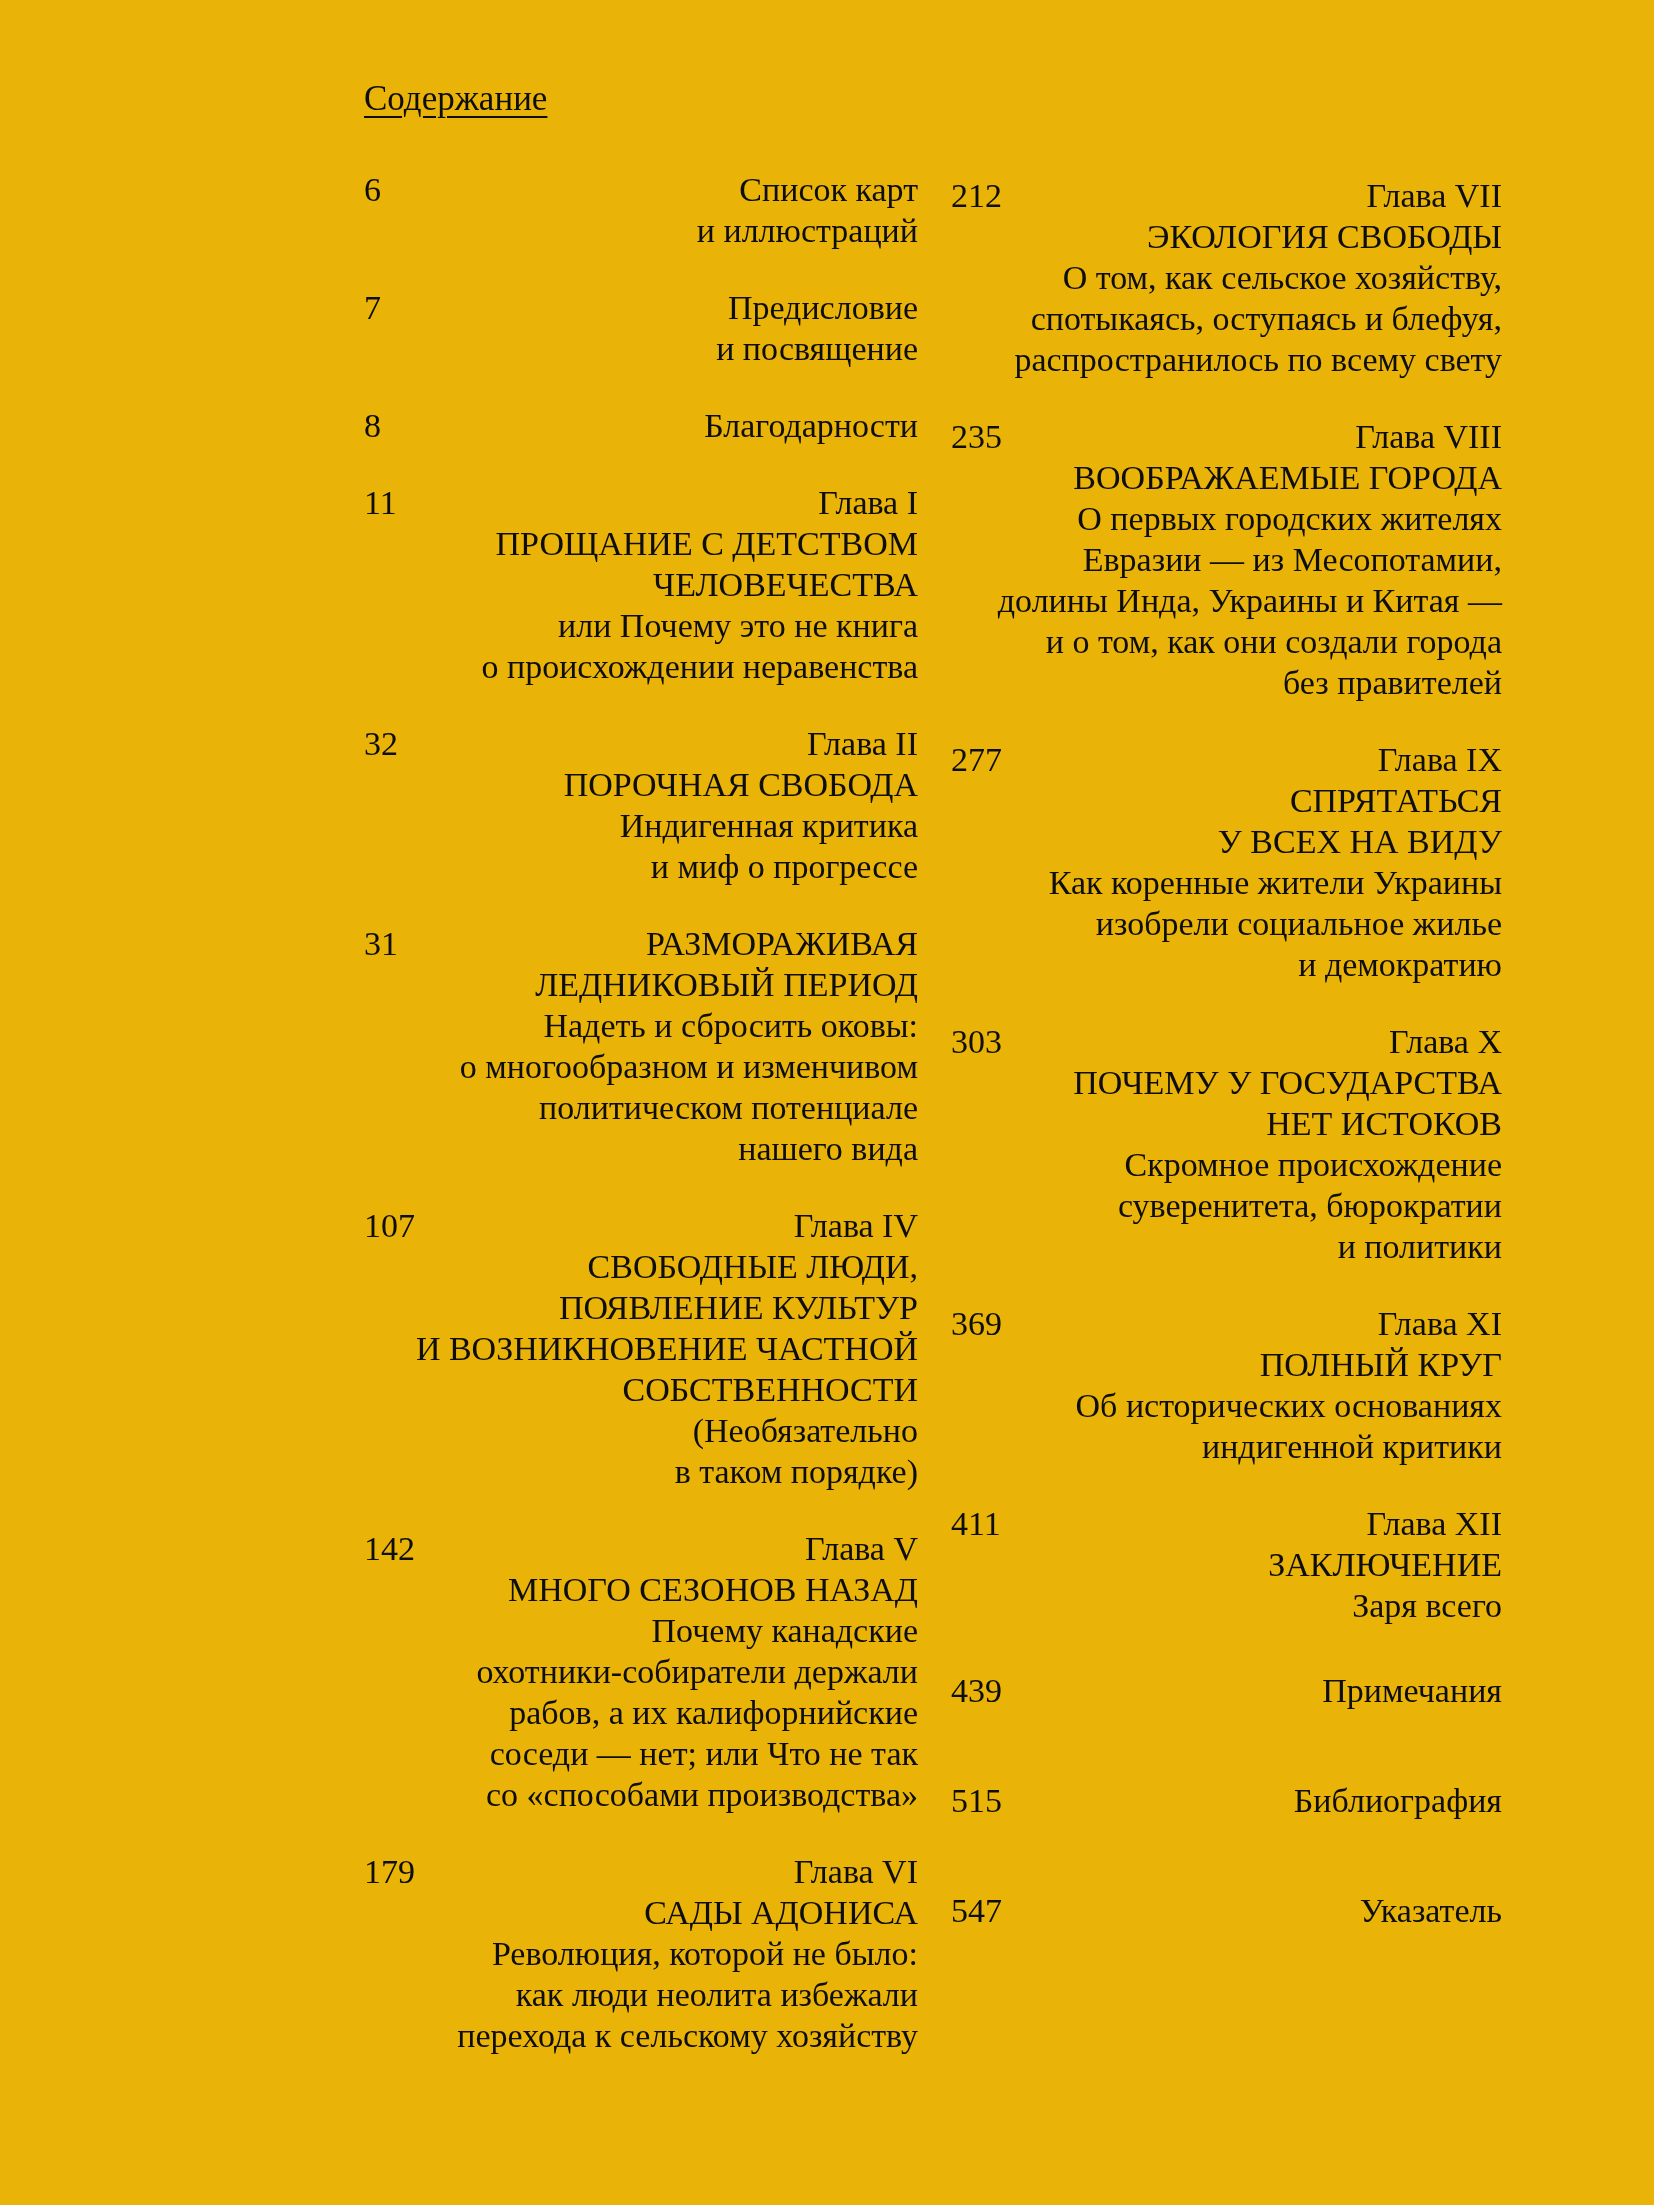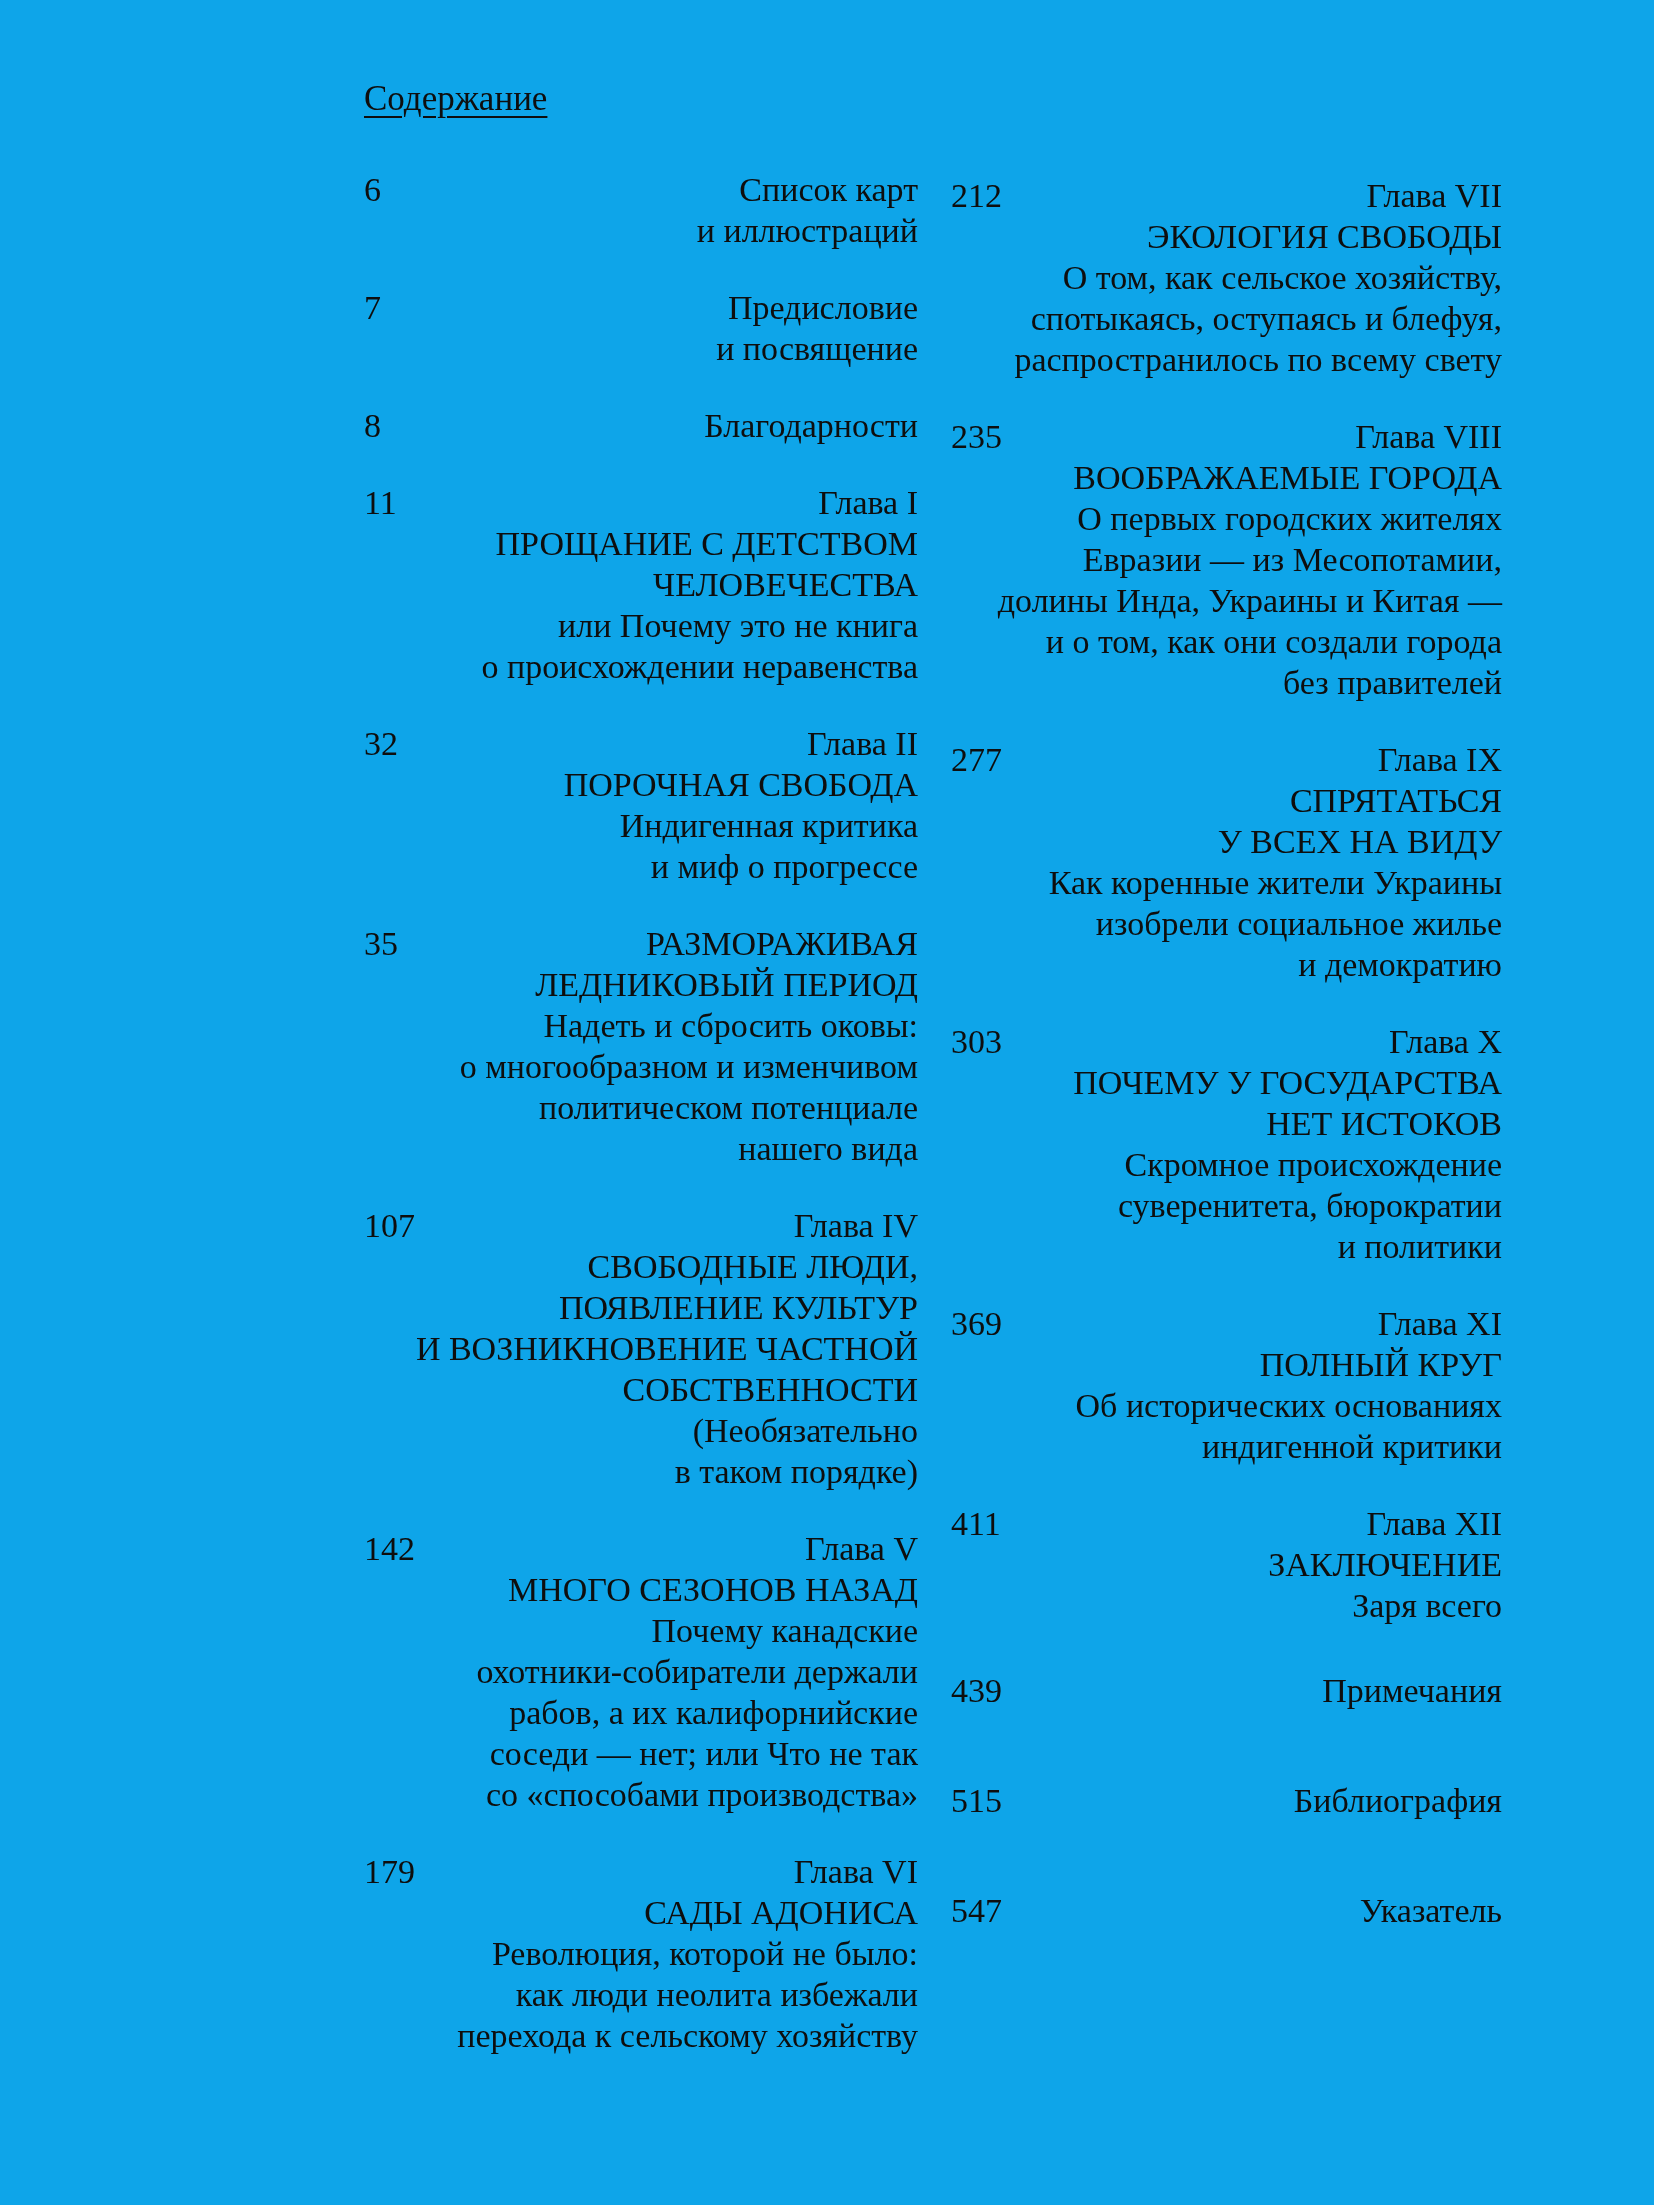--- a/index.html
+++ b/index.html
@@ -1,20 +1,20 @@
 <!DOCTYPE html>
 <html style="font-size:14px"><head>
 <meta charset="utf-8">
 <style>
   html,body { margin:0; padding:0; background:#e8e8e8; }
   .page {
     position:relative;
     width:1654px; height:2206px;
     margin:0 auto;
-    background:#0ea5e9;
+    background:#eab308;
     color:#0e0e0e;
     font-family:"Liberation Serif","DejaVu Serif",serif;
     overflow:hidden;
   }
   .page-title {
     position:absolute;
     left:364px; top:79px;
     font-size:35px;
     font-weight:normal;
     margin:0;
@@ -76,21 +76,21 @@
       <div class="entry">
         <span class="pagenum">32</span>
         <div class="lines">
           <div class="line">Глава II</div>
           <div class="line">ПОРОЧНАЯ СВОБОДА</div>
           <div class="line">Индигенная критика</div>
           <div class="line">и миф о прогрессе</div>
         </div>
       </div>
       <div class="entry">
-        <span class="pagenum">35</span>
+        <span class="pagenum">31</span>
         <div class="lines">
           <div class="line">РАЗМОРАЖИВАЯ</div>
           <div class="line">ЛЕДНИКОВЫЙ ПЕРИОД</div>
           <div class="line">Надеть и сбросить оковы:</div>
           <div class="line">о многообразном и изменчивом</div>
           <div class="line">политическом потенциале</div>
           <div class="line">нашего вида</div>
         </div>
       </div>
       <div class="entry">

